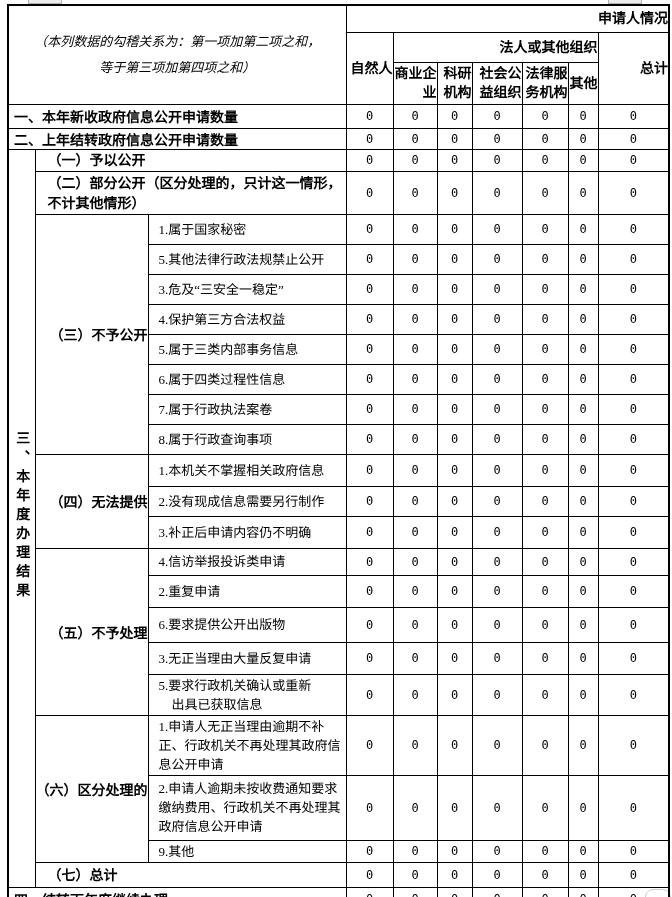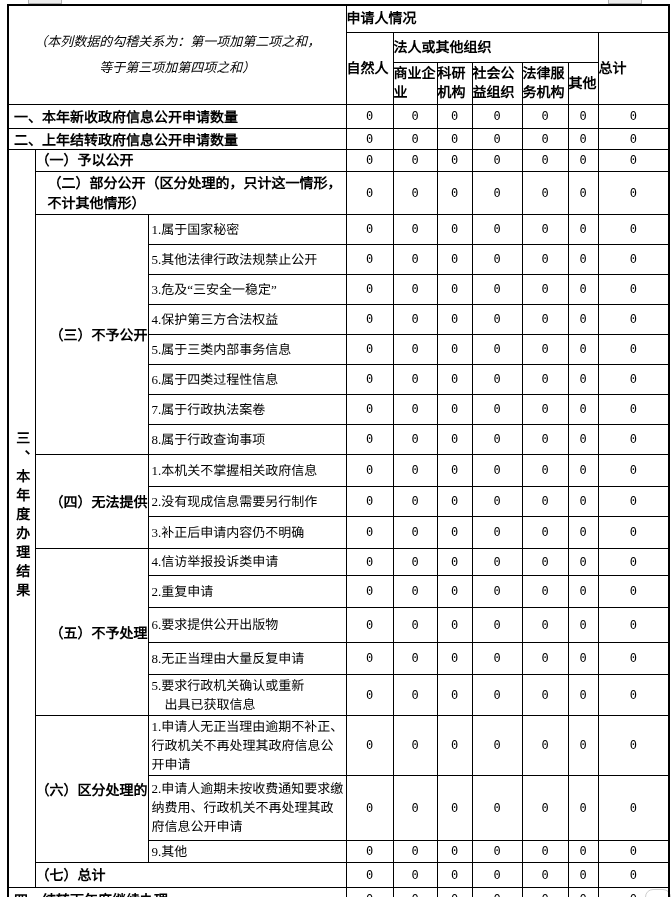--- a/index.html
+++ b/index.html
@@ -18,39 +18,39 @@
   }
 
   table.report {
     position: absolute; left: 7px; top: 4px;
     border-collapse: collapse; table-layout: fixed; width: 661px;
     border: 2px solid #000;
   }
   td { border: 1px solid #000; vertical-align: middle; overflow: hidden; }
 
   
-  .hd { font-weight: bold; font-size: 14px; text-align: left; line-height: 19px; }
+  .hd { font-weight: bold; font-size: 14px; text-align: right; line-height: 19px; }
 
   
   .note {
     font-family: Liberation Serif, serif; font-style: italic;
     font-size: 13px; text-align: center; line-height: 26px; font-weight: normal;
   }
 
   
   .lbl { font-weight: bold; font-size: 14px; text-align: left; padding-left: 5px; }
   
-  .sub { font-weight: bold; font-size: 14px; text-align: left; line-height: 20px; }
+  .sub { font-weight: bold; font-size: 14px; text-align: left; padding-left: 12px; line-height: 20px; }
   .sub.wrap { text-indent: 0; padding: 1px 2px 1px 12px; }
   
   .cat { font-weight: bold; font-size: 14px; text-align: right; }
   
   .item {
     font-family: "Liberation Serif", serif;
-    font-size: 13px; text-align: left; padding: 1px 1px 1px 3px;
+    font-size: 13px; text-align: left; padding: 1px 1px 1px 10px;
     line-height: 19px; white-space: pre-line;
   }
   
   .v { font-family: "DejaVu Sans Mono", monospace; font-size: 12px; text-align: center; }
 
   
   .vert {
     font-weight: bold; font-size: 14px; text-align: center; vertical-align: middle;
   }
   .vert span {
@@ -284,21 +284,21 @@
         <td class="item">6.要求提供公开出版物</td>
         <td class="v">0</td>
         <td class="v">0</td>
         <td class="v">0</td>
         <td class="v">0</td>
         <td class="v">0</td>
         <td class="v">0</td>
         <td class="v">0</td>
       </tr>
   <tr style="height:32px">
-        <td class="item">8.无正当理由大量反复申请</td>
+        <td class="item">3.无正当理由大量反复申请</td>
         <td class="v">0</td>
         <td class="v">0</td>
         <td class="v">0</td>
         <td class="v">0</td>
         <td class="v">0</td>
         <td class="v">0</td>
         <td class="v">0</td>
       </tr>
   <tr style="height:33px">
         <td class="item">5.要求行政机关确认或重新

